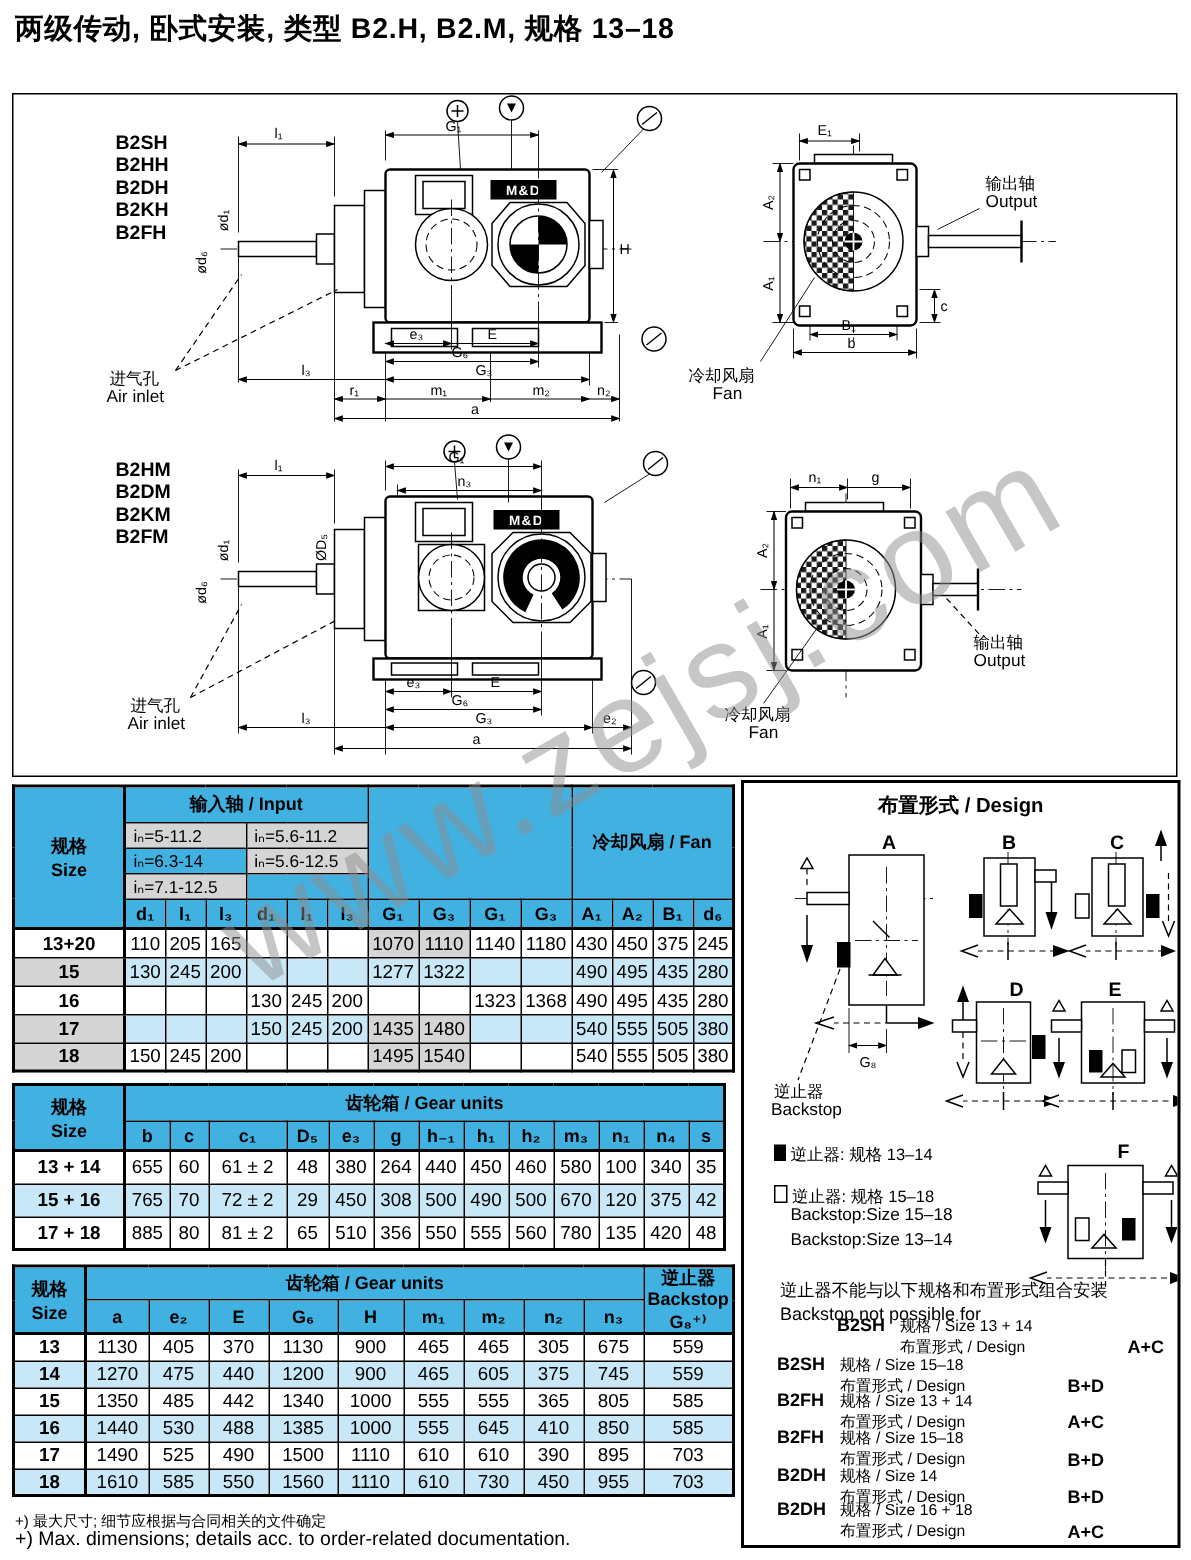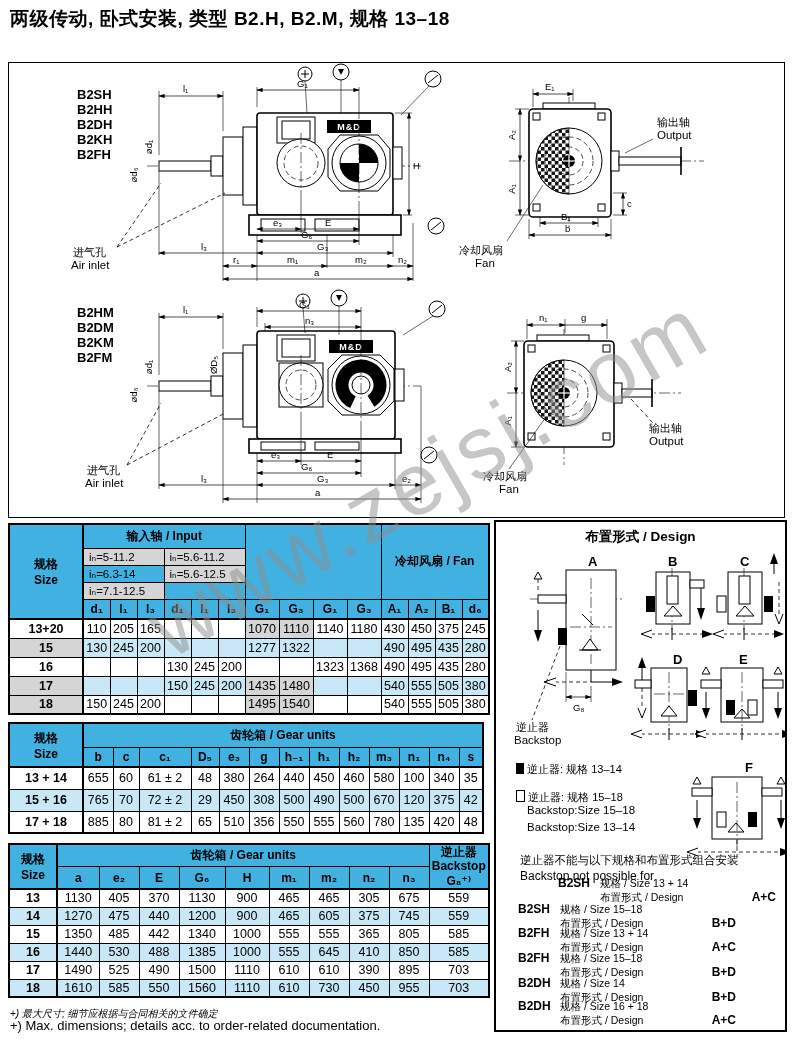--- a/index.html
+++ b/index.html
@@ -50,21 +50,21 @@
   .sq{display:inline-block;width:8px;height:11px;margin-right:3px;vertical-align:-1px;}
   .sq.filled{background:#000;}
   .sq.hollow{border:1px solid #000;width:7px;height:10px;}
   .dp-note-cn{position:absolute;left:24px;top:331px;font-size:11.5px;}
   .dp-note-en{position:absolute;left:24px;top:347px;font-size:12px;}
   .bs-item{position:absolute;left:22px;width:224px;font-size:11px;line-height:12px;}
   .bs-code{font-weight:bold;font-size:12px;display:inline-block;width:42px;}
   .bs-size{font-size:10.5px;}
   .bs-line2{margin-left:42px;margin-top:2px;display:flex;justify-content:space-between;width:176px;font-size:10.5px;}
   .bs-design{font-weight:bold;font-size:12px;}
-  .footnote-cn{position:absolute;left:10px;top:1007px;font-size:10px;font-style:italic;}
+  .footnote-cn{position:absolute;left:10px;top:1007px;font-size:10px;}
   .footnote-en{position:absolute;left:10px;top:1018px;font-size:13px;}
   .watermark{position:absolute;left:130px;top:590px;font-size:88px;letter-spacing:4px;color:#8f8f8f;
              opacity:.5;transform:rotate(-30deg);transform-origin:0 0;white-space:nowrap;z-index:5;pointer-events:none;}
 </style>
 </head>
 <body>
 
 <div class="page">
 
   <div class="title-cn">两级传动, 卧式安装, 类型 B2.H, B2.M, 规格 13–18</div>

